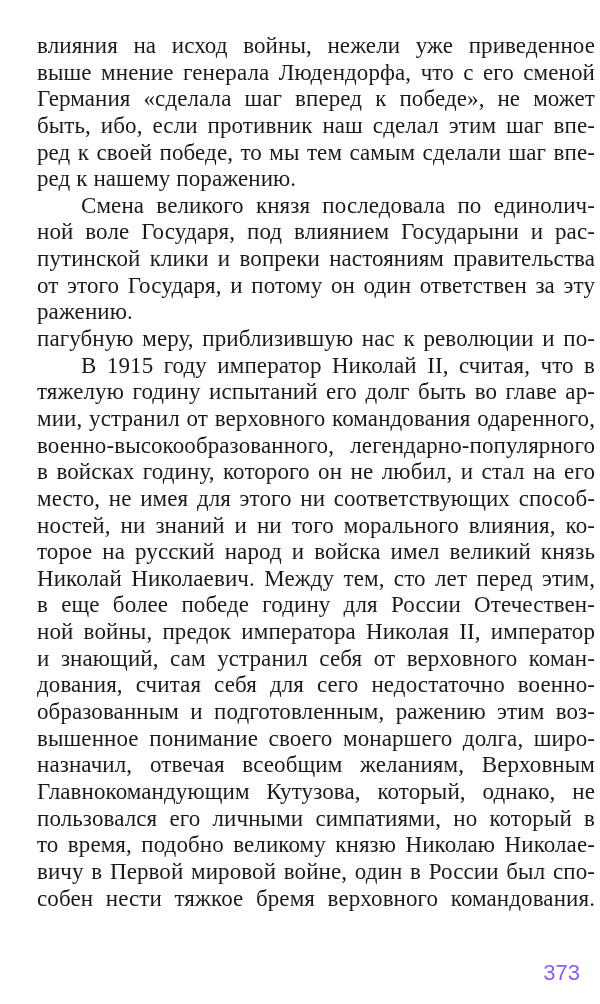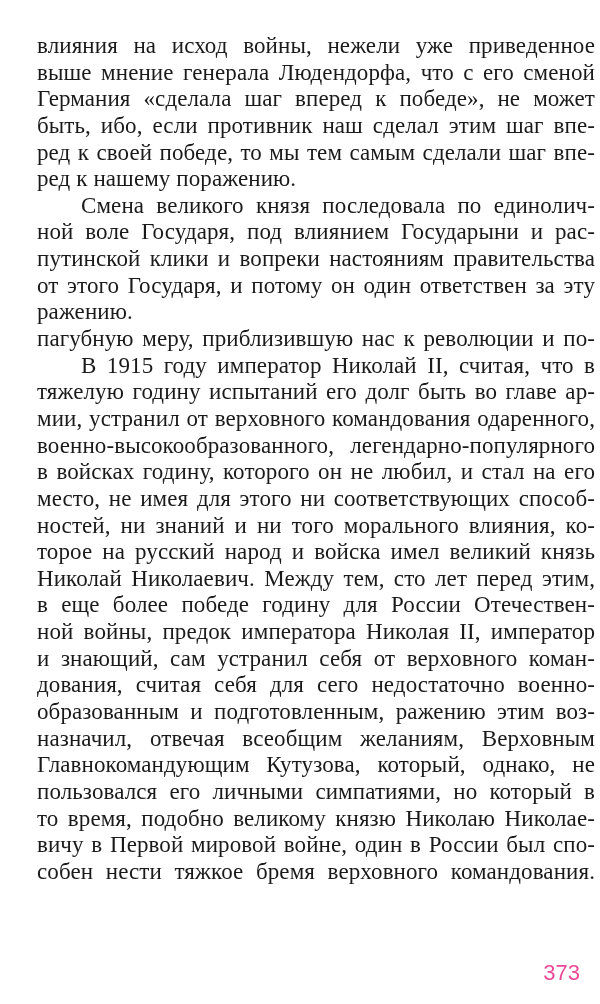--- a/index.html
+++ b/index.html
@@ -39,21 +39,21 @@
       padding-left: 44px;
     }
     .page-number {
       position: absolute;
       left: 530px;
       top: 960px;
       width: 50px;
       text-align: right;
       font-family: "Liberation Sans", "DejaVu Sans", sans-serif;
       font-size: 22px;
-      color: #ec4899;
+      color: #8b5cf6;
     }
   </style>
 </head>
 <body>
 
 <div class="page">
 
   <div>
     <span class="line">влияния на исход войны, нежели уже приведенное</span>
     <span class="line">выше мнение генерала Людендорфа, что с его сменой</span>
@@ -80,20 +80,21 @@
     <span class="line">в войсках годину, которого он не любил, и стал на его</span>
     <span class="line">место, не имея для этого ни соответствующих способ-</span>
     <span class="line">ностей, ни знаний и ни того морального влияния, ко-</span>
     <span class="line">торое на русский народ и войска имел великий князь</span>
     <span class="line">Николай Николаевич. Между тем, сто лет перед этим,</span>
     <span class="line">в еще более победе годину для России Отечествен-</span>
     <span class="line">ной войны, предок императора Николая II, император</span>
     <span class="line">и знающий, сам устранил себя от верховного коман-</span>
     <span class="line">дования, считая себя для сего недостаточно военно-</span>
     <span class="line">образованным и подготовленным, ражению этим воз-</span>
+    <span class="line">вышенное понимание своего монаршего долга, широ-</span>
     <span class="line">назначил, отвечая всеобщим желаниям, Верховным</span>
     <span class="line">Главнокомандующим Кутузова, который, однако, не</span>
     <span class="line">пользовался его личными симпатиями, но который в</span>
     <span class="line">то время, подобно великому князю Николаю Николае-</span>
     <span class="line">вичу в Первой мировой войне, один в России был спо-</span>
     <span class="line">собен нести тяжкое бремя верховного командования.</span>
   </div>
 </div>
 
 <div class="page-number">373</div>

